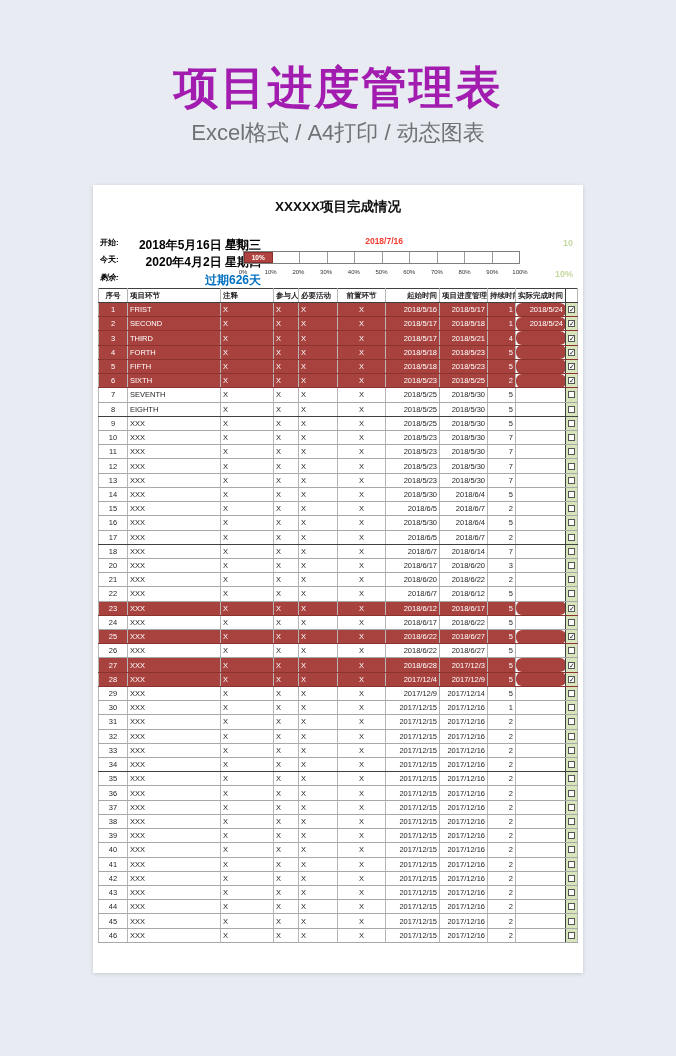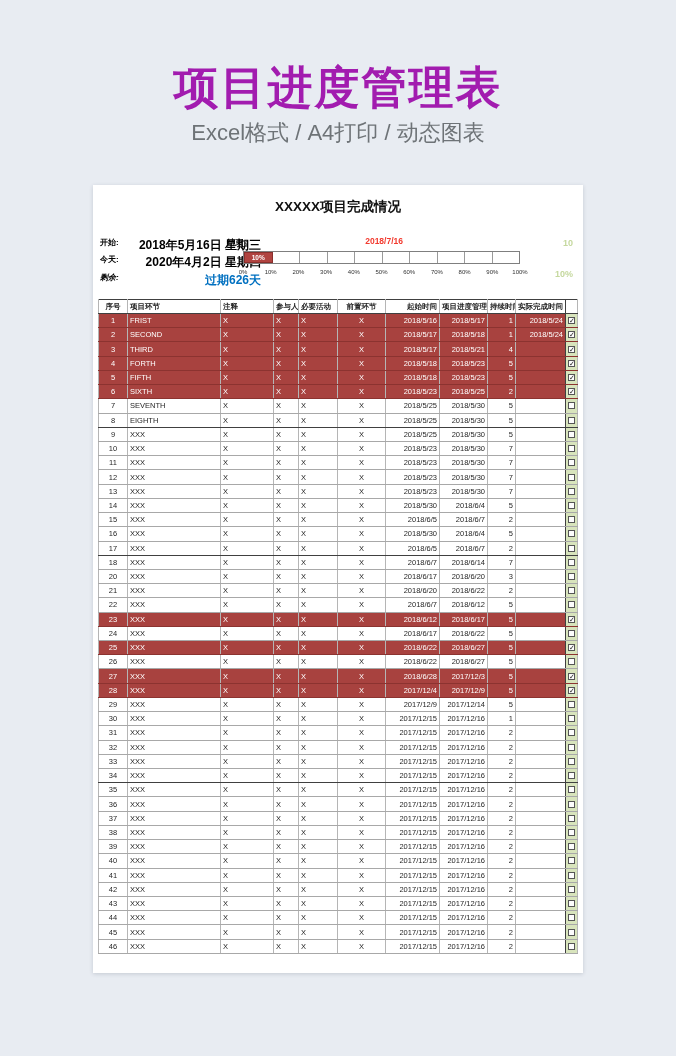--- a/index.html
+++ b/index.html
@@ -46,39 +46,39 @@
   }
   .ticks { position:absolute; left:150px; top:84px; width:277px; height:8px; }
   .tick {
     position:absolute; top:0; transform:translateX(-50%);
     font-size:6px; color:#333;
   }
   .side-val {
     position:absolute; left:428px; width:52px; text-align:right;
     font-size:9px; font-weight:bold; color:#c5d89e;
   }
-  .tbl-wrap { position:absolute; left:5px; top:114px; width:441px; }
+  .tbl-wrap { position:absolute; left:5px; top:103px; width:441px; }
   table {
     width:479px; table-layout:fixed; border-collapse:collapse;
     border:1.5px solid #404040;
   }
   col.c1{width:29px} col.c2{width:93px} col.c3{width:53px} col.c4{width:25px}
   col.c5{width:39px} col.c6{width:48px} col.c7{width:54px} col.c8{width:48px}
   col.c9{width:28px} col.c10{width:50px} col.c11{width:12px}
   th, td {
     border-left:1px solid #b5b5b5; border-right:1px solid #b5b5b5;
     border-bottom:1px solid #a8a8a8;
     font-size:7.5px; color:#262626; height:14.23px;
     padding:0 2px; overflow:hidden; white-space:nowrap; vertical-align:middle;
     text-align:left; font-weight:normal; background:#fff;
   }
   th { font-weight:bold; border-bottom:1.2px solid #404040; height:14px; }
   th.a-c, td.a-c { text-align:center; }
   th.a-r, td.a-r { text-align:right; }
-  td:nth-child(10) , th:nth-child(10) { border-right:1.4px solid #404040; }
+  td:nth-child(10) , th:nth-child(10) { border-right:1.4px solid #404040;border-radius:6px; }
   td.c-check { background:#d8e4bc; padding:0; }
   tr.hl td { background:#a8423f; color:#fff; border-bottom-color:#8c3330; }
   tr.hl td.c-check { background:#d8e4bc; }
   tr.grp td { border-bottom:1.4px solid #404040; }
   .checkbox {
     width:7px; height:7px; margin:0 auto; background:#fdfdfd;
     border:1px solid #555; position:relative;
   }
   .checkbox.checked::after {
     content:"✓"; position:absolute; left:0; top:-1px;

